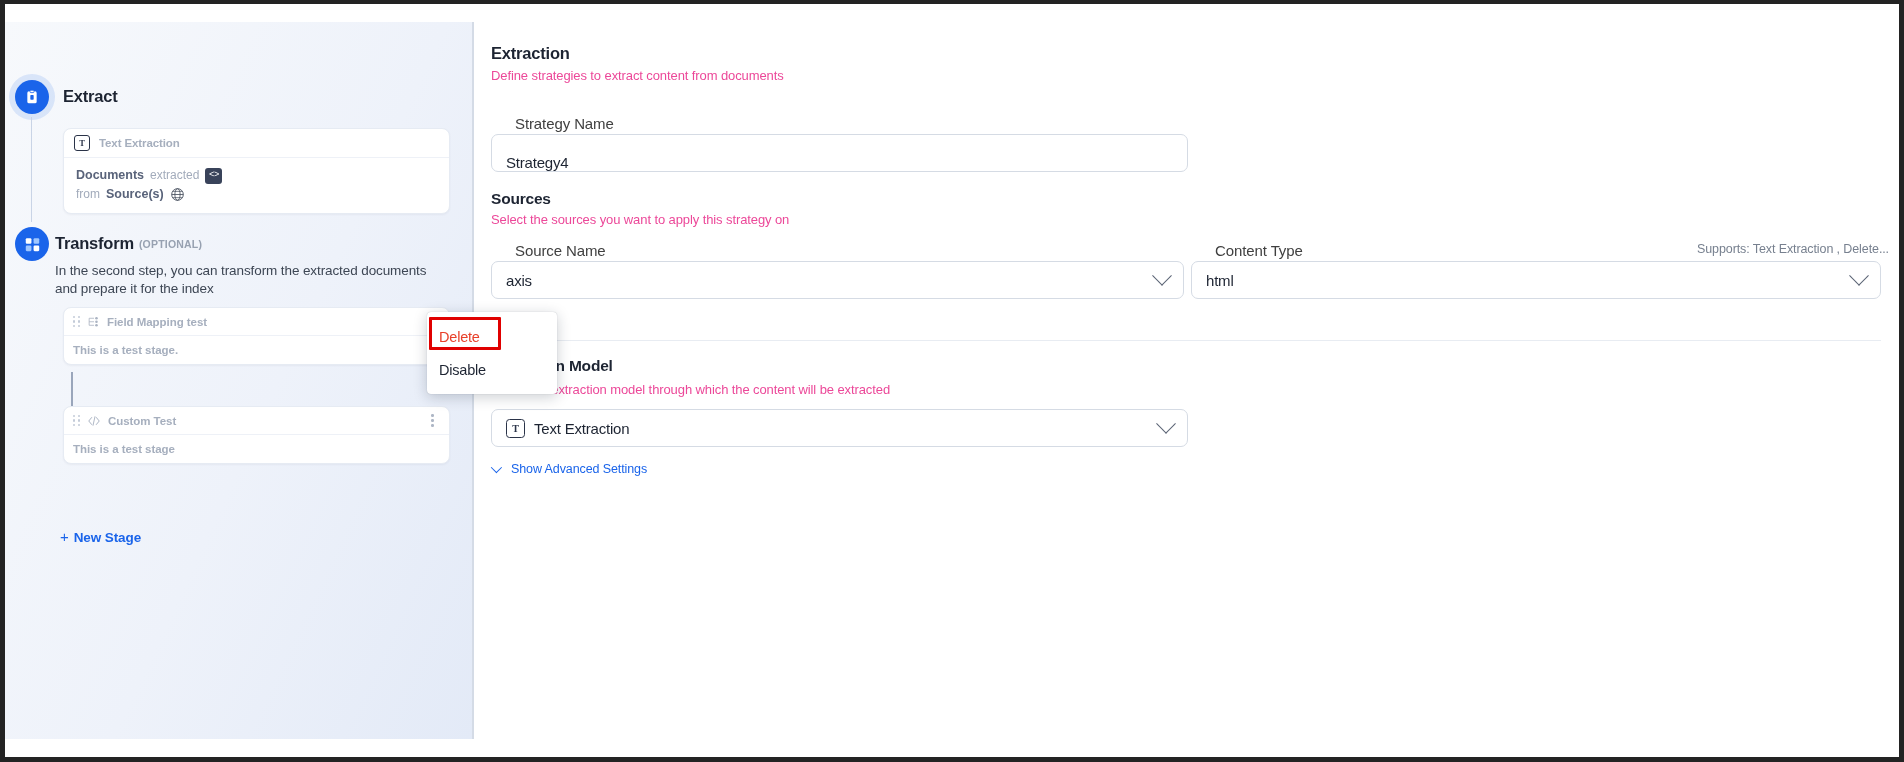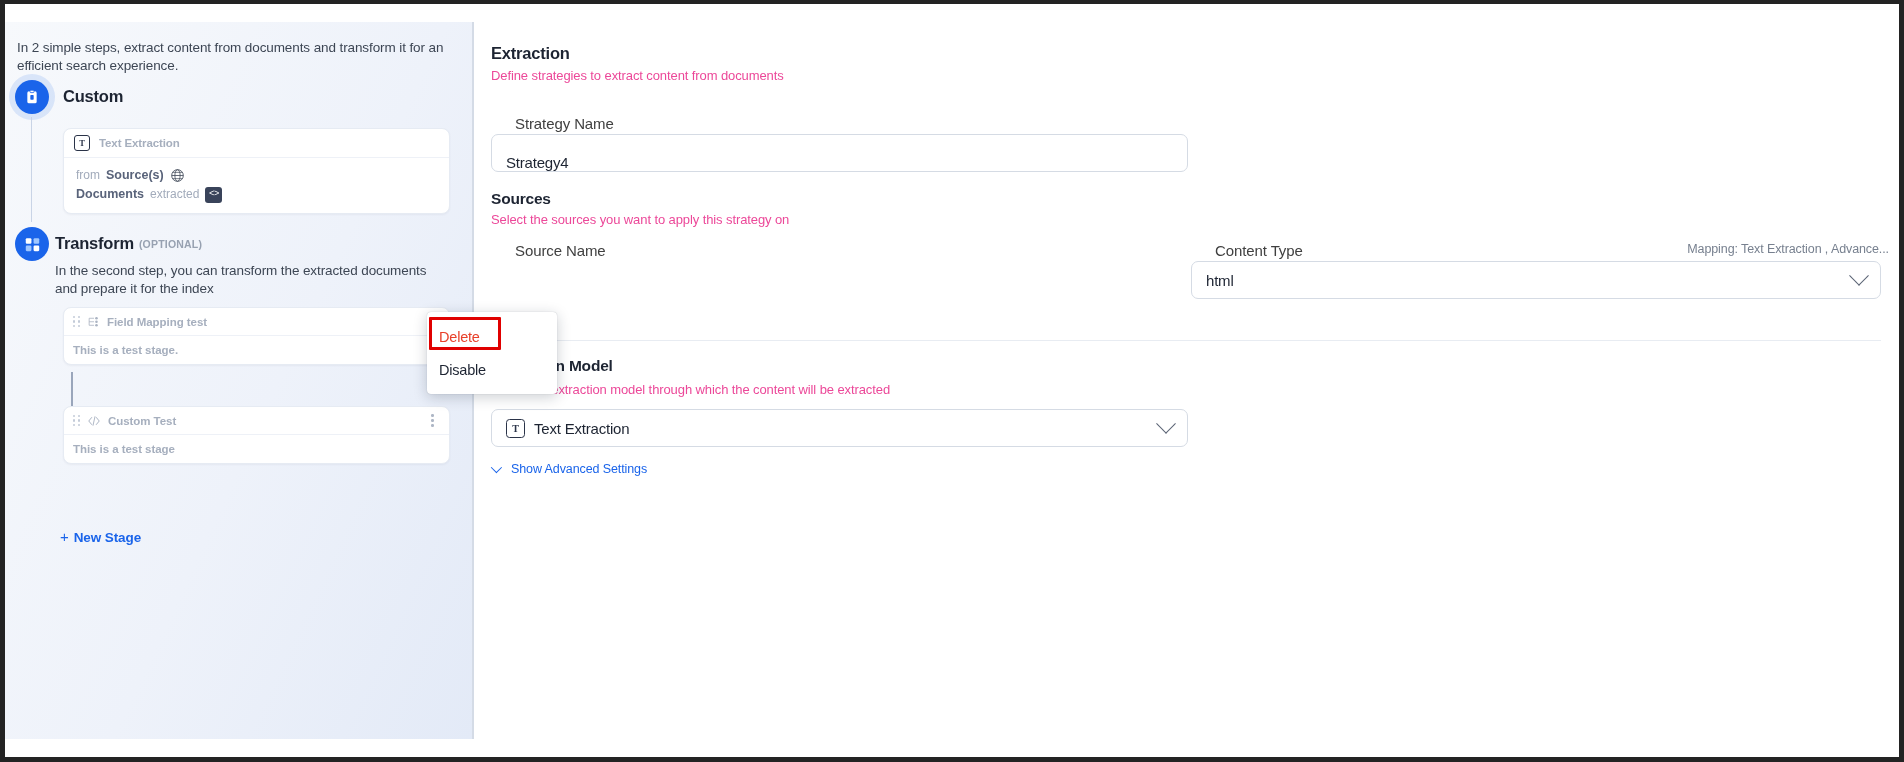--- a/index.html
+++ b/index.html
@@ -366,55 +366,54 @@
 </head>
 <body>
 
 <div id="screen">
 <div id="inner">
 
   <div class="top-strip"></div>
 
   <div class="left-panel">
 
-    <div class="intro">In 2 simple steps, extract content from documents and transform it for an efficient search experience.</div>
 
     <div class="step-badge" style="left:10px; top:58px;">
       <svg width="16" height="16" viewBox="0 0 24 24" fill="none">
         <rect x="5" y="3.5" width="14" height="18" rx="2.5" fill="#ffffff"></rect>
         <rect x="9" y="1.8" width="6" height="3.6" rx="1.3" fill="#ffffff" stroke="#1a64ea" stroke-width="1.2"></rect>
         <rect x="9.5" y="9" width="5" height="7" rx="1" fill="#1a64ea"></rect>
       </svg>
     </div>
     <div class="step-title" style="left:58px; top:65px;">
-      <span>Custom</span>
+      <span>Extract</span>
     </div>
     <div class="connector" style="left:26px; top:95px; height:105px;"></div>
 
     <div class="card" style="left:58px; top:106px; width:385px;">
       <div class="card-head">
         <span class="t-badge sm" style="margin-right:9px;">T</span>
         <span class="lbl">Text Extraction</span>
       </div>
       <div class="card-body">
+        <div class="row-line">
+          <span class="strong-tok">Documents</span>
+          <span class="light-tok">extracted</span>
+          <span class="chip-code">&lt;&gt;</span>
+        </div>
         <div class="row-line">
           <span class="light-tok">from</span>
           <span class="strong-tok">Source(s)</span>
           <svg width="15" height="15" viewBox="0 0 24 24">
             <circle cx="12" cy="12" r="9.3" fill="none" stroke="#414a59" stroke-width="1.4"></circle>
             <ellipse cx="12" cy="12" rx="4.2" ry="9.3" fill="none" stroke="#414a59" stroke-width="1.3"></ellipse>
             <line x1="2.7" y1="12" x2="21.3" y2="12" stroke="#414a59" stroke-width="1.3"></line>
             <line x1="4.2" y1="7" x2="19.8" y2="7" stroke="#414a59" stroke-width="1.1"></line>
             <line x1="4.2" y1="17" x2="19.8" y2="17" stroke="#414a59" stroke-width="1.1"></line>
           </svg>
-        </div>
-        <div class="row-line">
-          <span class="strong-tok">Documents</span>
-          <span class="light-tok">extracted</span>
-          <span class="chip-code">&lt;&gt;</span>
         </div>
       </div>
     </div>
 
     <div class="step-badge plain" style="left:10px; top:205px;">
       <svg width="17" height="17" viewBox="0 0 24 24">
         <rect x="2.5" y="3" width="8" height="8" rx="1.6" fill="#ffffff"></rect>
         <rect x="13.5" y="3" width="8" height="8" rx="1.6" fill="#9ec6ff"></rect>
         <rect x="2.5" y="13.5" width="8" height="8" rx="1.6" fill="#9ec6ff"></rect>
         <rect x="13.5" y="13.5" width="8" height="8" rx="1.6" fill="#ffffff"></rect>
@@ -496,23 +495,27 @@
 
     <div class="field-label" style="left:17px; top:93px;">Strategy Name</div>
     <div class="input-box" style="left:17px; top:112px; width:697px;">
       <span>Strategy4</span>
     </div>
 
     <div class="sec-title" style="left:17px; top:168px; font-size:15.5px;">Sources</div>
     <div class="sec-sub" style="left:17px; top:190px;">Select the sources you want to apply this strategy on</div>
 
     <div class="field-label" style="left:17px; top:220px;">Source Name</div>
+    <div class="select-box" style="left:17px; top:239px; width:693px;">
+      <span class="val">axis</span>
+      <span class="chev"></span>
+    </div>
 
     <div class="field-label" style="left:717px; top:220px;">Content Type</div>
-    <div class="supports" style="right:10px; top:220px; width:420px;">Mapping: Text Extraction , Advance...</div>
+    <div class="supports" style="right:10px; top:220px; width:420px;">Supports: Text Extraction , Delete...</div>
     <div class="select-box" style="left:717px; top:239px; width:690px;">
       <span class="val">html</span>
       <span class="chev"></span>
     </div>
 
     <div class="add-and" style="left:17px; top:288px;">+ AND</div>
 
     <div class="hr" style="left:17px; top:318px; width:1390px;"></div>
 
     <div class="sec-title" style="left:17px; top:335px; font-size:15.5px;">Extraction Model</div>

